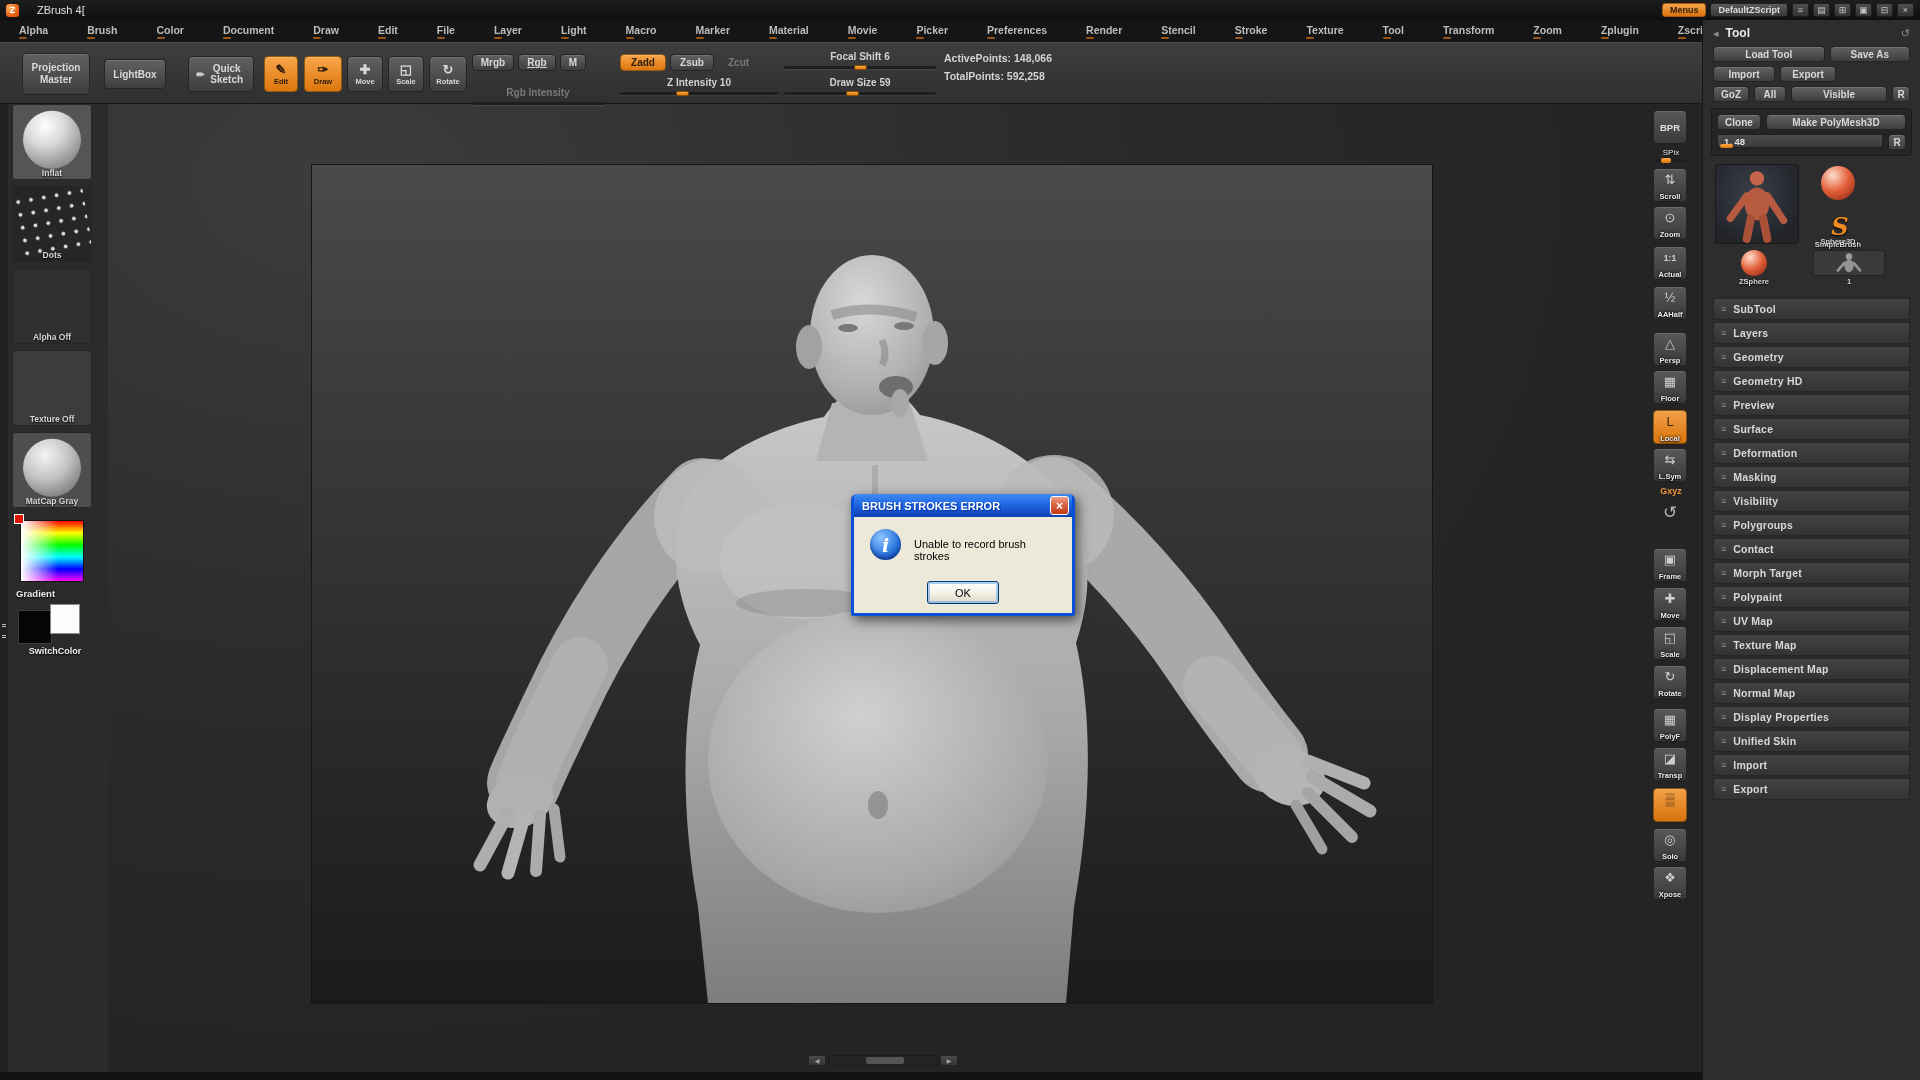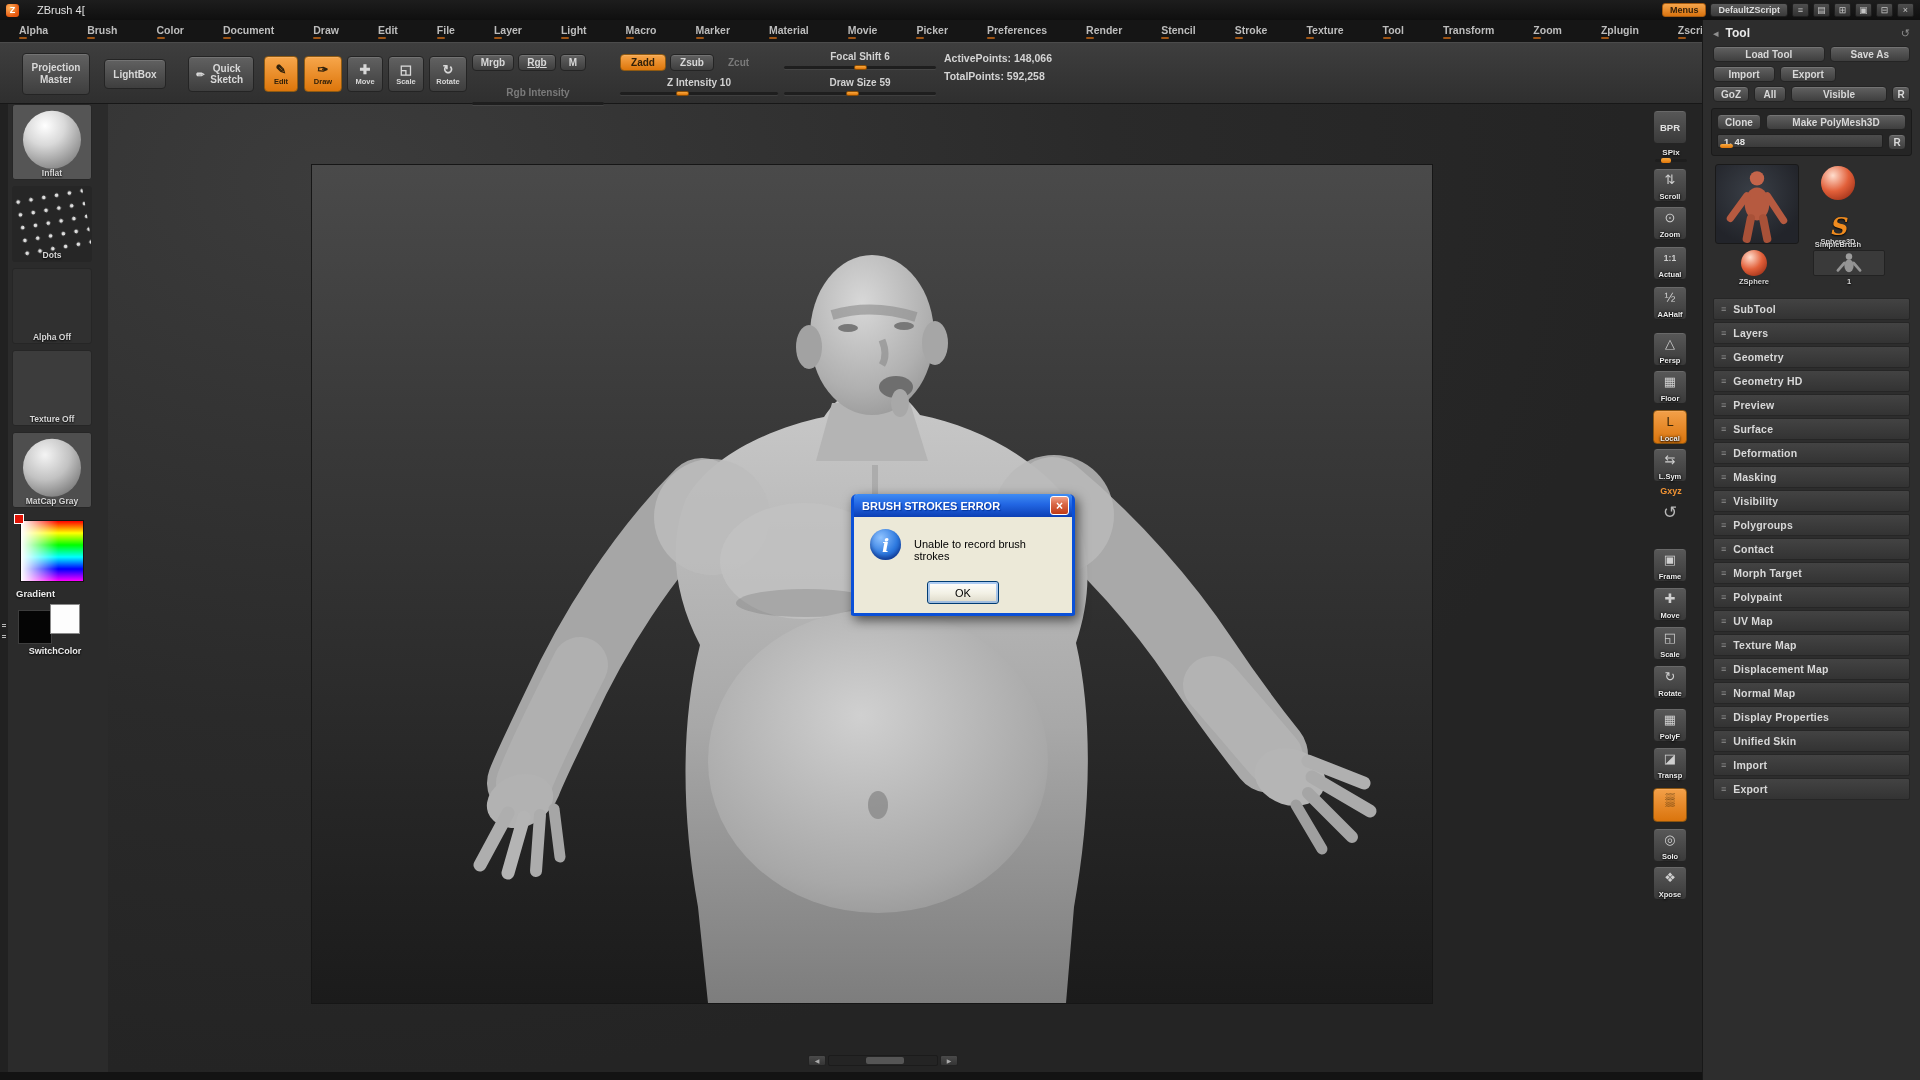--- a/index.html
+++ b/index.html
@@ -92,21 +92,21 @@
   .rs-tile{position:absolute;left:3px;width:34px;height:34px;border-radius:4px;
     background:linear-gradient(#585858,#3a3a3a);border:1px solid #242424;box-shadow:inset 0 1px 0 rgba(255,255,255,.1);}
   .rs-tile.orange{background:linear-gradient(#f3a049,#da740c);border-color:#8a5410;}
   .rs-glyph{position:absolute;left:0;right:0;top:2px;text-align:center;font-size:13px;line-height:17px;color:#cfcfcf;}
   .rs-tile.orange .rs-glyph{color:#3d2708;}
   .rs-glyph.small{font-size:8.5px;font-weight:bold;line-height:18px;}
   .rs-big{position:absolute;inset:0;display:flex;align-items:center;justify-content:center;font-size:9.5px;font-weight:bold;color:#e0e0e0;}
   .rs-label{position:absolute;left:-7px;right:-7px;bottom:0;text-align:center;font-size:7.5px;font-weight:bold;
     color:#ececec;text-shadow:0 1px 2px #000,0 0 3px #000;}
   .rs-spix{position:absolute;left:1px;width:40px;}
-  .rs-spix-label{display:block;text-align:center;font-size:8px;font-weight:bold;color:#e6e6e6;text-shadow:0 1px 2px #000;}
+  .rs-spix-label{display:block;text-align:center;font-size:8px;font-weight:normal;color:#e6e6e6;text-shadow:0 1px 2px #000;}
   .rs-spix-track{display:block;position:relative;margin:2px 4px 0;height:3px;background:#1e1e1e;border-radius:2px;}
   .rs-spix-thumb{position:absolute;left:6px;top:-1px;width:10px;height:5px;background:linear-gradient(#f9a93f,#e07609);border-radius:2px;}
   .rs-text{position:absolute;left:0;width:42px;text-align:center;font-size:9px;font-weight:bold;color:#f09334;}
   .rs-plain{position:absolute;left:3px;width:34px;text-align:center;font-size:17px;color:#b8b8b8;}
 
   
   .tool-panel{position:absolute;left:1702px;top:20px;right:0;bottom:0;z-index:20;
     background:#2d2d2d;border-left:1px solid #181818;padding:0 10px;}
   .panel-header{height:26px;display:flex;align-items:center;gap:7px;}
   .ph-icon{color:#8f8f8f;font-size:11px;}

